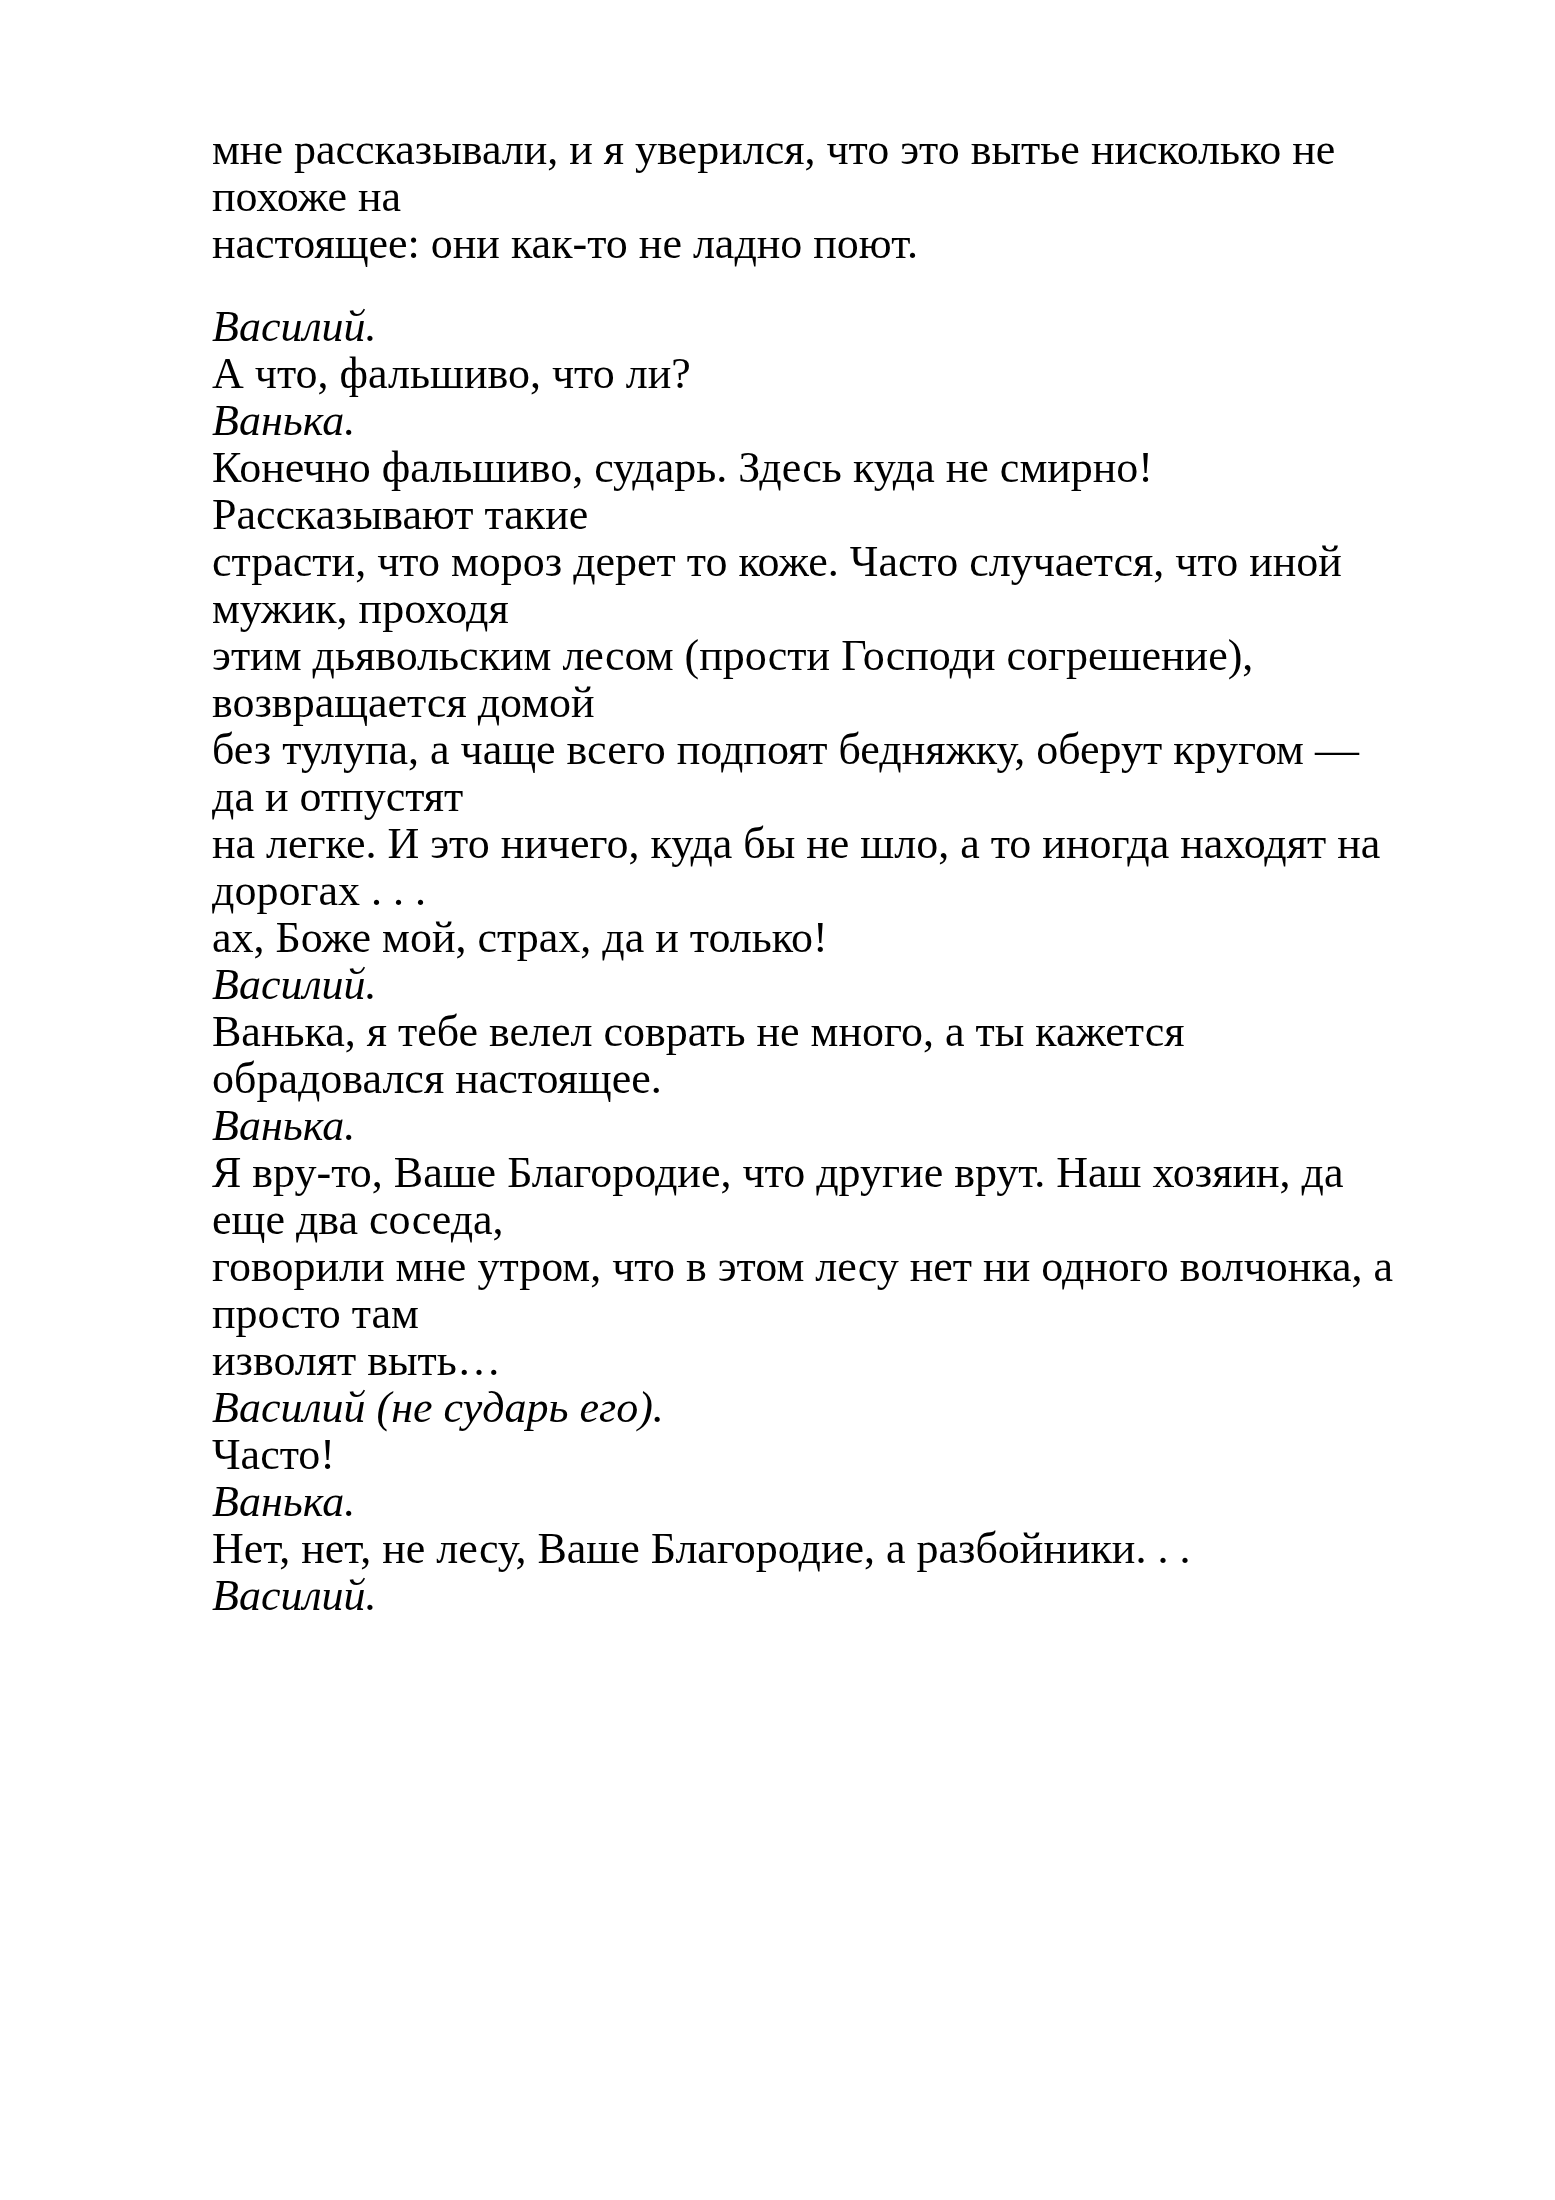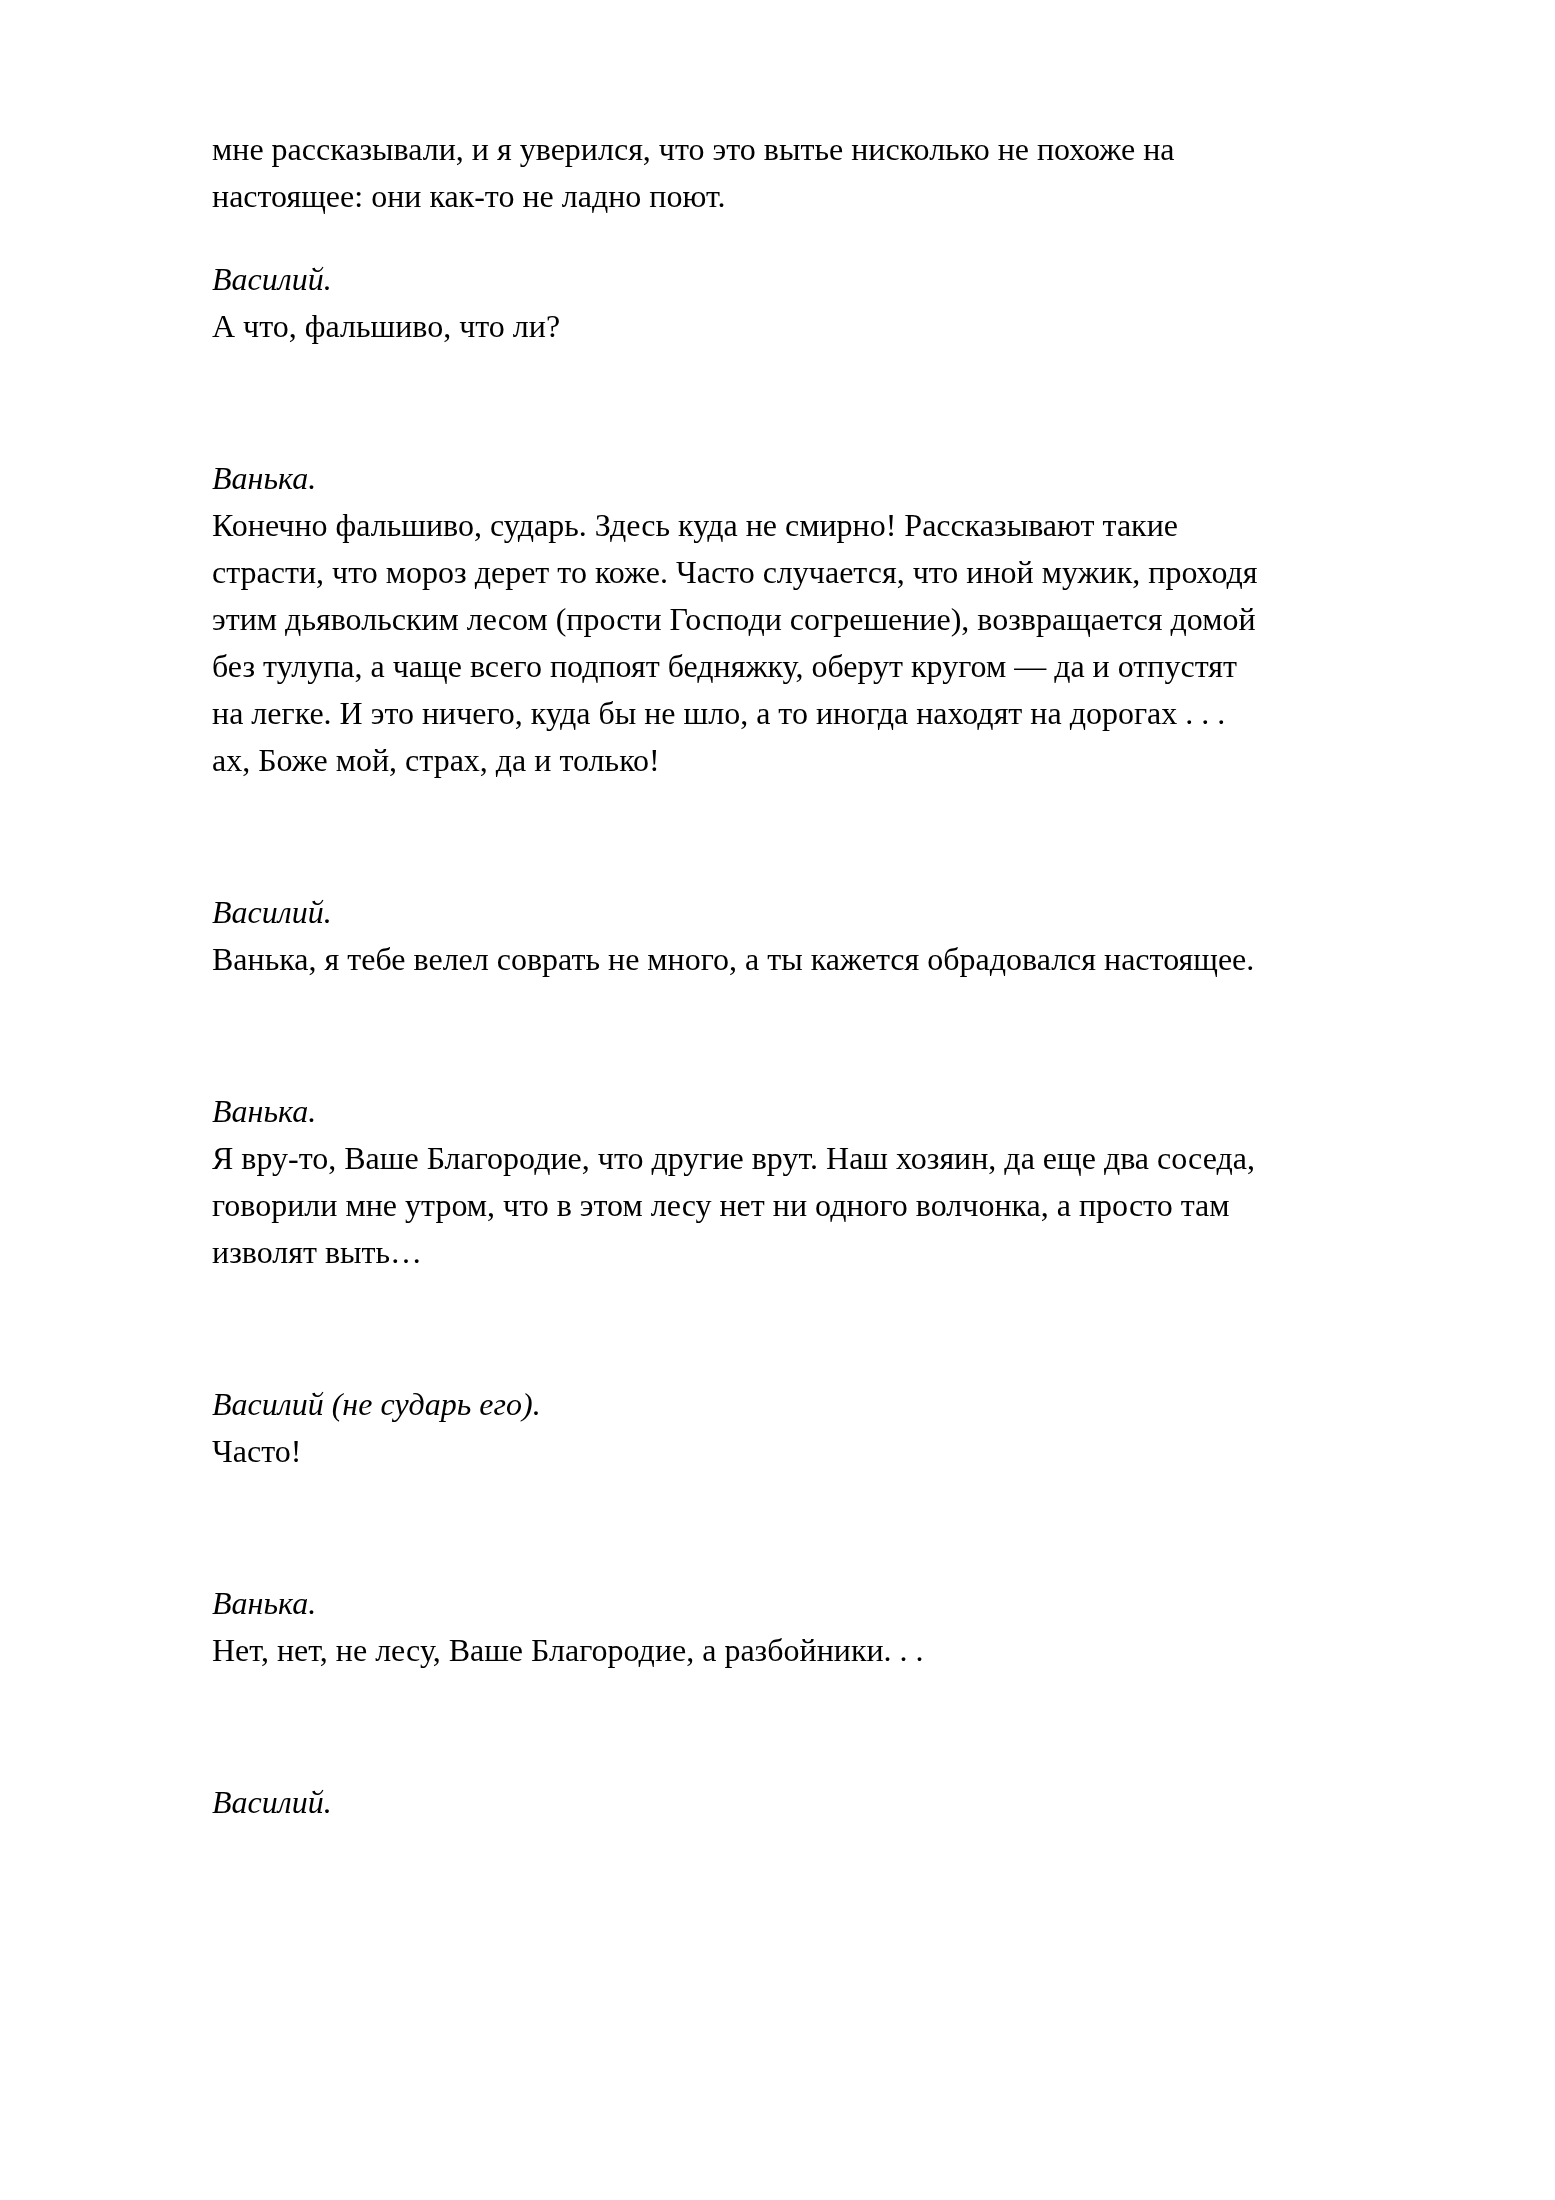--- a/index.html
+++ b/index.html
@@ -17,35 +17,35 @@
   }
   .page {
     box-sizing: border-box;
     width: 1555px;
     height: 2200px;
     padding: 126px 155px 0 212px;
     background: #ffffff;
   }
   .doc p {
     margin: 0;
-    font-size: 32px;
+    font-size: 44px;
     line-height: 47px;
     white-space: pre-line;
     color: #000000;
   }
   .doc p.speech {
     font-style: normal;
   }
   .doc p.speaker {
     font-style: italic;
   }
   
   .doc p.after-speaker { }
   .doc p.gap-sm       { margin-top: 36px; }
-  .doc p.gap-lg       { margin-top: 105px; }
+  .doc p.gap-lg       { }
 </style>
 </head>
 <body>
 
 <div class="page doc">
   <p class="speech">мне рассказывали, и я уверился, что это вытье нисколько не похоже на
 настоящее: они как-то не ладно поют.</p>
   <p class="speaker gap-sm">Василий.</p>
   <p class="speech after-speaker">А что, фальшиво, что ли?</p>
   <p class="speaker gap-lg">Ванька.</p>

